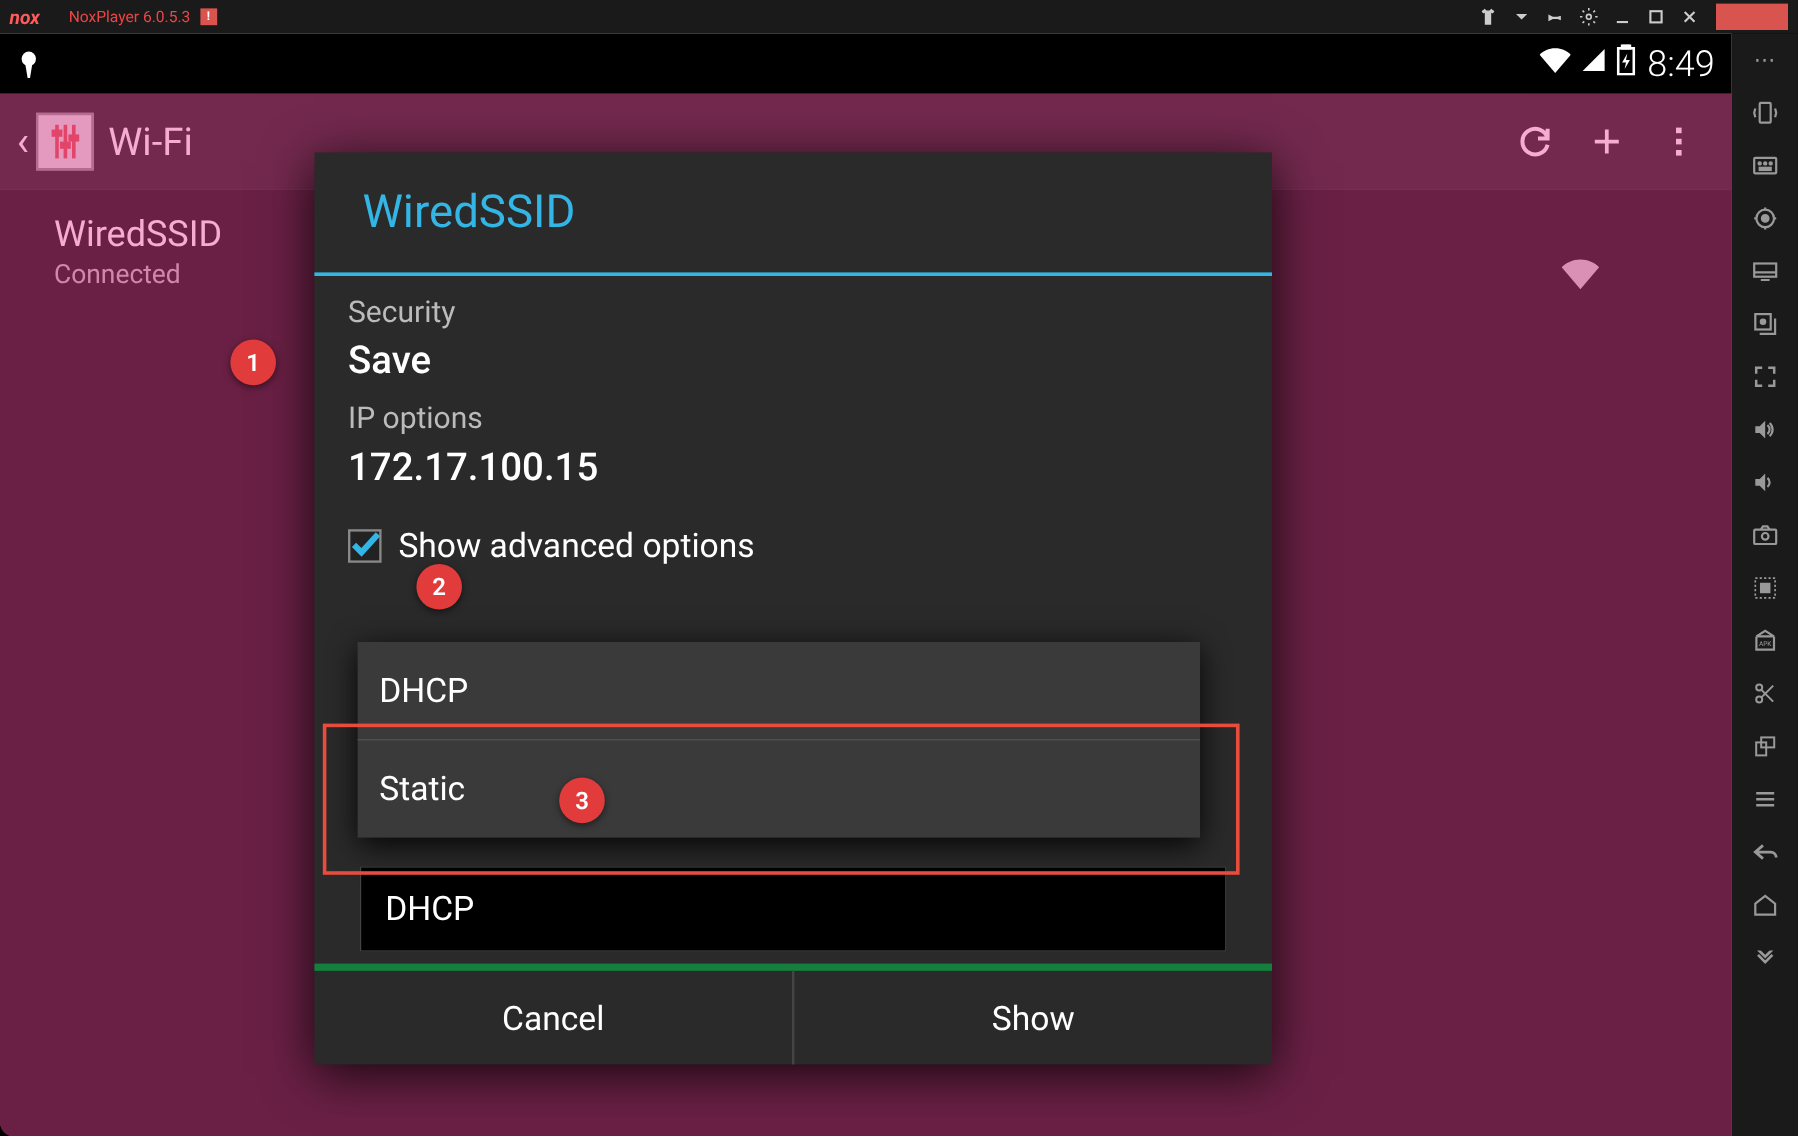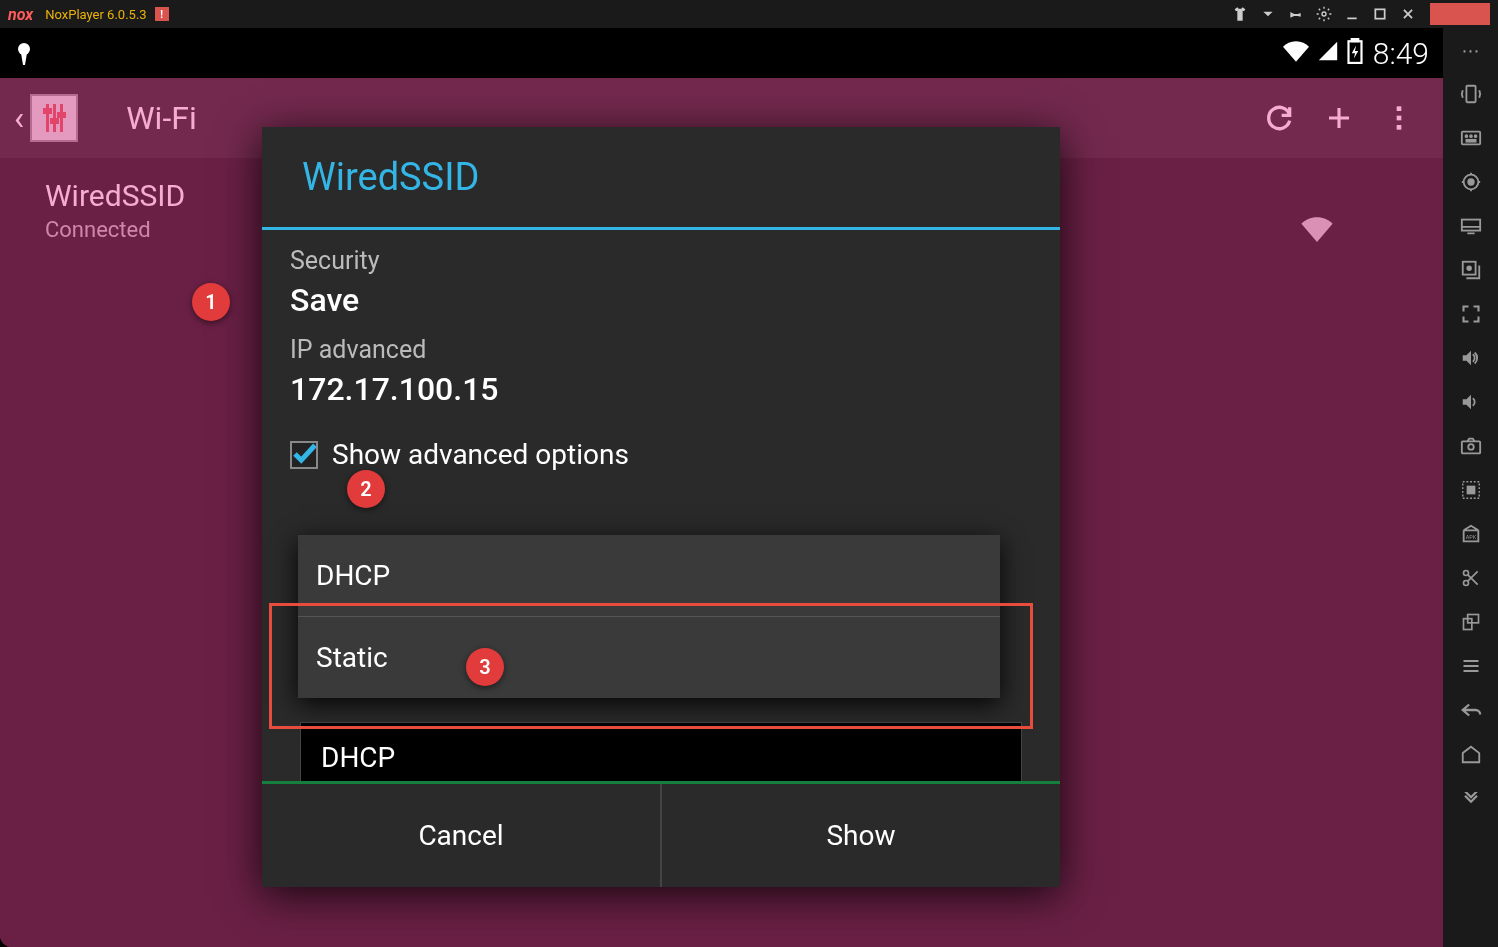--- a/index.html
+++ b/index.html
@@ -1,21 +1,21 @@
 <!DOCTYPE html>
 <html><head>
 <meta charset="utf-8">
 <style>
   * { margin: 0; padding: 0; box-sizing: border-box; font-family: Roboto, Arial, sans-serif; }
   body { background: #000; width: 1498px; height: 947px; overflow: hidden; position: relative; }
   
   
   .titlebar { height: 28px; background: #1a1a1a; display: flex; align-items: center; padding: 0 8px; color: #ccc; font-size: 13px; }
-  .titlebar .logo { color: #ff5b5b; font-weight: bold; font-size: 16px; margin-right: 12px; font-style: italic; }
-  .titlebar .title { color: #eab308; }
+  .titlebar .logo { color: #ff5b5b; font-weight: bold; font-size: 16px; margin-right: 24px; font-style: italic; }
+  .titlebar .title { color: #ef4444; }
   .titlebar .warn { background: #d9534f; color: #fff; width: 14px; height: 14px; display: inline-flex; align-items: center; justify-content: center; font-size: 10px; font-weight: bold; margin-left: 8px; }
   .titlebar .spacer { flex: 1; }
   .titlebar .winbtn { width: 24px; height: 24px; display: inline-flex; align-items: center; justify-content: center; color: #ccc; font-size: 14px; margin: 0 2px; cursor: pointer; }
   .titlebar .redstrip { width: 60px; height: 22px; background: #d9534f; margin-left: 8px; }
   
   
   .main { display: flex; height: calc(100% - 28px); }
   .screen { flex: 1; background: #ec4899; position: relative; border-radius: 0 0 0 12px; overflow: hidden; }
   .sidebar { width: 55px; background: #1a1a1a; display: flex; flex-direction: column; align-items: center; padding-top: 8px; gap: 16px; }
   .sidebar .sbtn { width: 28px; height: 28px; display: flex; align-items: center; justify-content: center; color: #999; cursor: pointer; font-size: 18px; }
@@ -24,21 +24,21 @@
   .statusbar { height: 50px; background: #000; display: flex; align-items: center; padding: 0 14px; color: #fff; }
   .statusbar .keyhole { width: 20px; height: 28px; }
   .statusbar .spacer { flex: 1; }
   .statusbar .sicon { margin: 0 4px; font-size: 22px; }
   .statusbar .time { font-size: 30px; font-weight: 300; margin-left: 6px; color: #fff; }
   
   
   .actionbar { height: 80px; background: #111; display: flex; align-items: center; padding: 0 14px; color: #fff; opacity: 0.55; }
   .actionbar .back { font-size: 34px; color: #fff; margin-right: 6px; }
   .actionbar .appicon { width: 48px; height: 48px; background: #ddd; border: 2px solid #888; display: flex; align-items: center; justify-content: center; margin-right: 12px; }
-  .actionbar .apptitle { font-size: 32px; font-weight: 400; color: #fff; margin-left: 36px; }
+  .actionbar .apptitle { font-size: 32px; font-weight: 400; color: #fff; }
   .actionbar .spacer { flex: 1; }
   .actionbar .abtn { width: 60px; height: 60px; display: flex; align-items: center; justify-content: center; font-size: 30px; color: #fff; }
   
   
   .wifilist { position: absolute; top: 130px; left: 0; right: 0; bottom: 0; background: #000; opacity: 0.55; }
   .wifirow { padding: 20px 45px; color: #fff; }
   .wifirow .ssid { font-size: 30px; color: #fff; }
   .wifirow .status { font-size: 22px; color: #bbb; margin-top: 4px; }
   .wifirow .wicon { position: absolute; right: 110px; top: 56px; font-size: 30px; color: #ccc; }
   
@@ -49,21 +49,21 @@
   .dialog-body { flex: 1; padding: 0 28px; overflow: hidden; position: relative; }
   .dialog-body .field-label { color: #bbb; font-size: 25px; margin-top: 16px; }
   .dialog-body .field-value { color: #fff; font-size: 32px; font-weight: 500; margin-top: 6px; }
   .speed { color: #fff; font-size: 32px; font-weight: 600; margin-top: 6px; }
   .checkbox-row { display: flex; align-items: center; margin-top: 30px; }
   .checkbox { width: 28px; height: 28px; border: 2px solid #888; background: #222; display: flex; align-items: center; justify-content: center; margin-right: 14px; position: relative; }
   .checkbox svg { width: 30px; height: 30px; position: absolute; top: -4px; left: -2px; }
   .checkbox-label { color: #fff; font-size: 28px; }
   .dropdown-box { background: #000; border: 1px solid #444; margin: 12px 38px 0; padding: 18px 20px; color: #fff; font-size: 28px; position: absolute; left: 0; right: 0; top: 480px; }
   
-  .dialog-buttons { display: flex; border-top: 3px solid #15803d; height: 106px; }
+  .dialog-buttons { display: flex; border-top: 6px solid #15803d; height: 84px; }
   .dialog-buttons button { flex: 1; background: transparent; border: none; color: #fff; font-size: 28px; cursor: pointer; }
   .dialog-buttons button:first-child { border-right: 2px solid #444; }
   
   
   .dropdown { position: absolute; left: 298px; top: 507px; width: 702px; background: #3a3a3a; box-shadow: 0 6px 24px rgba(0,0,0,0.9); z-index: 10; }
   .dropdown .opt { padding: 24px 18px; color: #fff; font-size: 28px; cursor: pointer; }
   .dropdown .divider { height: 1px; background: #555; }
   
   
   .highlight { position: absolute; left: 269px; top: 575px; width: 764px; height: 126px; border: 3px solid #e74c3c; z-index: 20; pointer-events: none; }
@@ -201,21 +201,21 @@
         </span>
       </div>
     </div>
 
     <div class="dialog">
       <div class="dialog-title">WiredSSID</div>
       <div class="dialog-divider"></div>
       <div class="dialog-body">
         <div class="field-label">Security</div>
         <div class="field-value">Save</div>
-        <div class="field-label">IP advanced</div>
+        <div class="field-label">IP options</div>
         <div class="field-value">172.17.100.15</div>
         <div class="checkbox-row">
           <span class="checkbox">
             <svg viewBox="0 0 24 24" fill="none" stroke="#33b5e5" stroke-width="4">
                 <path d="M4 12l5 5L20 5"></path>
               </svg>
           </span>
           <span class="checkbox-label">Show advanced options</span>
         </div>
         <div class="dropdown-box">DHCP</div>

